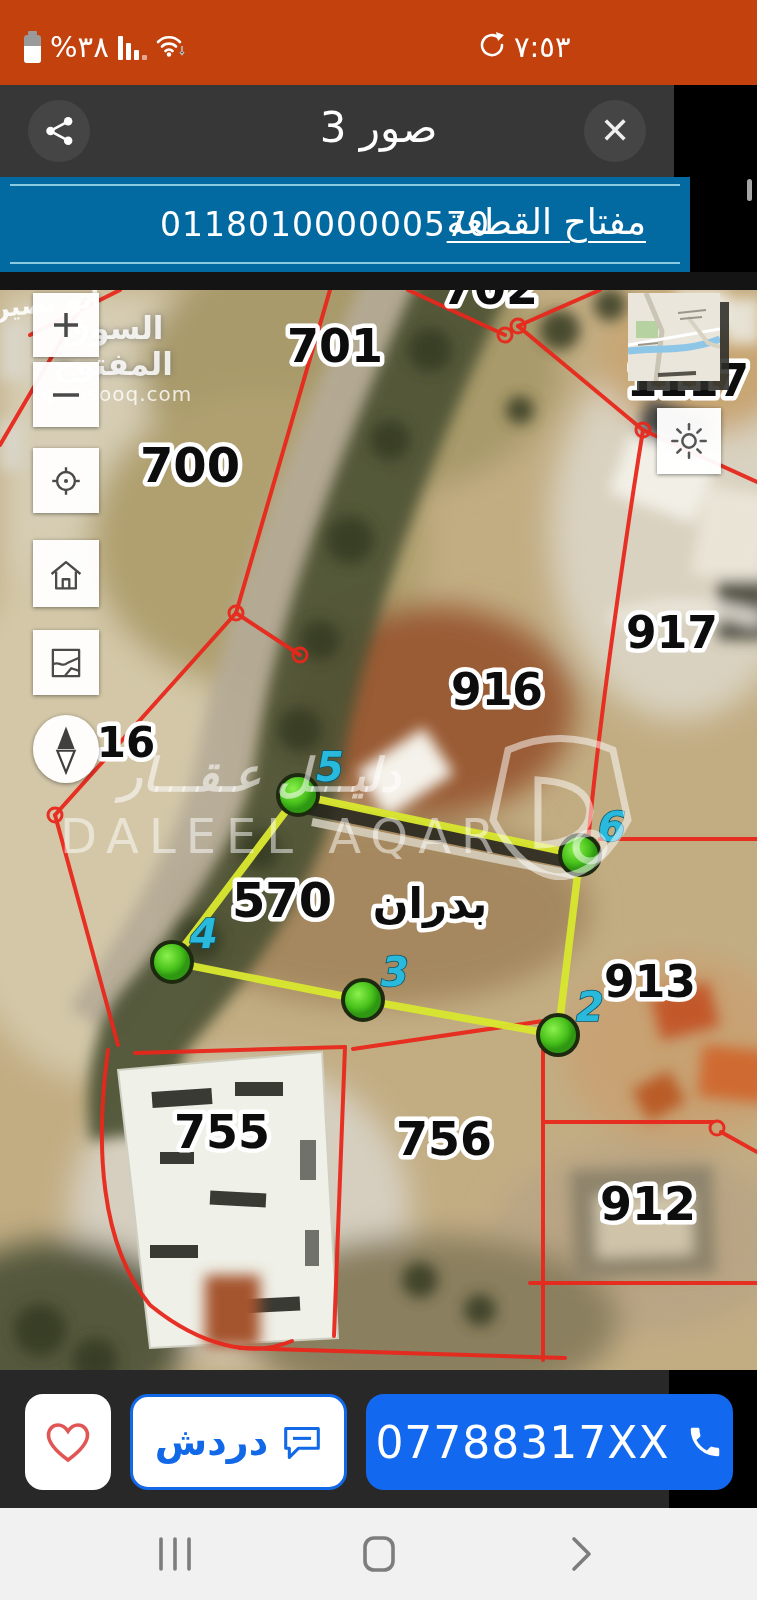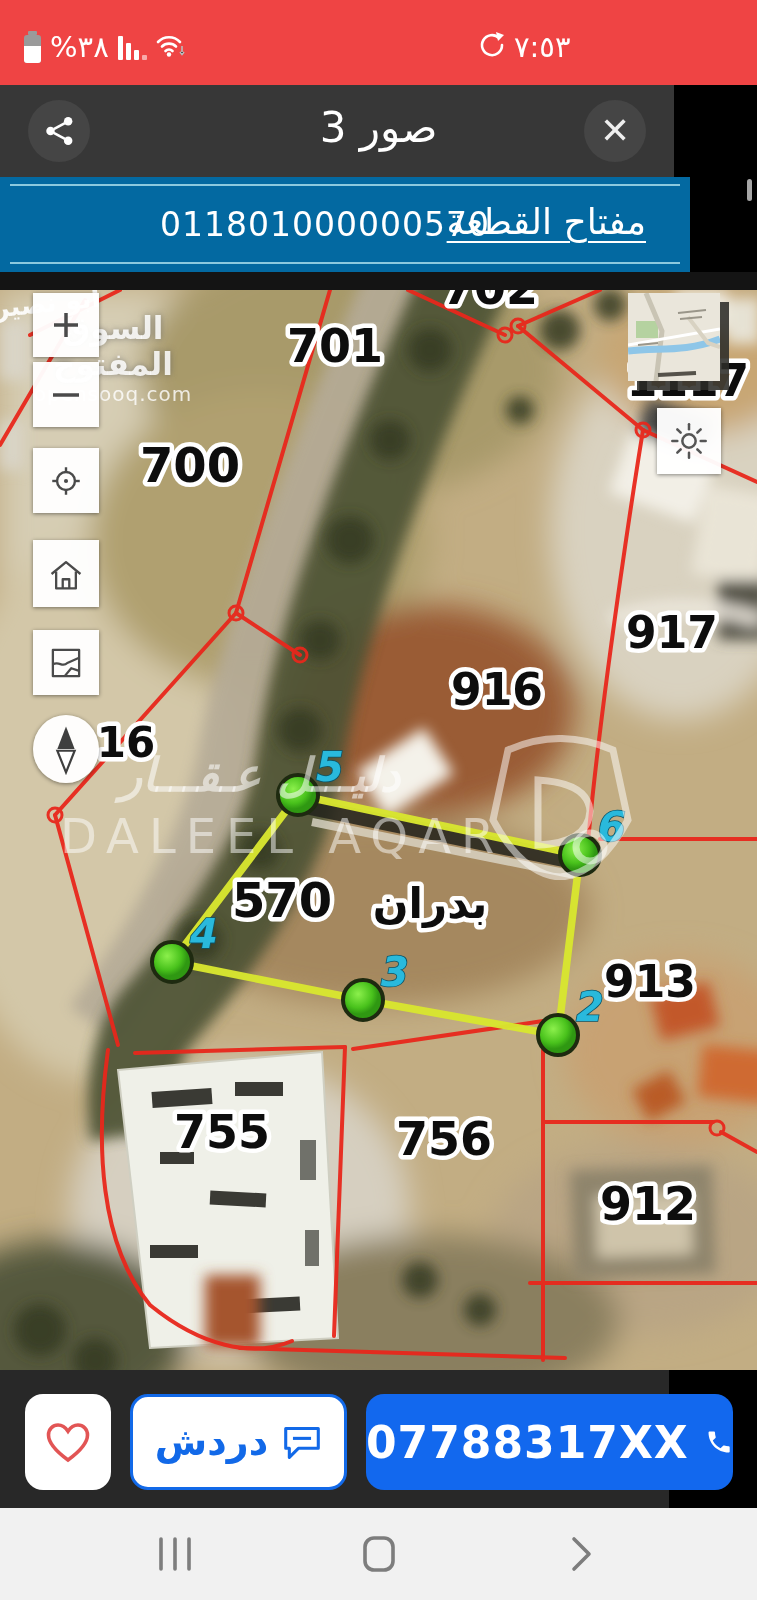--- a/index.html
+++ b/index.html
@@ -1,20 +1,20 @@
 <!DOCTYPE html>
 <html><head>
 <meta charset="utf-8">
 <style>
   html,body{margin:0;padding:0;background:#000;}
   body{width:757px;height:1600px;position:relative;overflow:hidden;
        font-family:"DejaVu Sans",sans-serif;}
   .abs{position:absolute;}
   
-  .status-bar{left:0;top:0;width:757px;height:85px;background:#ef4444;}
+  .status-bar{left:0;top:0;width:757px;height:85px;background:#c2410c;}
   .sb-left{left:24px;top:30px;display:flex;align-items:center;gap:9px;}
   .sb-right{left:478px;top:30px;display:flex;align-items:center;gap:8px;text-align:center;}
   .sb-text{color:#fff;font-size:29px;direction:ltr;}
   .batt{width:17px;height:28px;border-radius:3px;overflow:hidden;position:relative;background:#9a9a9a;}
   .batt:before{content:"";position:absolute;left:0;bottom:0;width:100%;height:60%;background:#fff;}
   .batt-cap{width:9px;height:4px;background:#9a9a9a;margin:0 auto;border-radius:1px;}
   .bars{display:flex;align-items:flex-end;gap:3px;height:26px;}
   .bars i{display:block;width:5px;background:#fff;border-radius:1px;}
   
   .header{left:0;top:85px;width:674px;height:92px;background:#373737;}
@@ -57,21 +57,21 @@
   .vlbl{font-family:"DejaVu Sans",sans-serif;font-weight:bold;font-style:italic;
         fill:#29b9dc;stroke:#0b5468;stroke-width:1.6px;paint-order:stroke;}
   
   .action-bar{left:0;top:1370px;width:669px;height:138px;background:#282828;}
   .btn{position:absolute;top:24px;height:96px;border-radius:18px;display:flex;
        align-items:center;justify-content:center;box-sizing:border-box;}
   .btn-fav{left:25px;width:86px;background:#fff;}
   .btn-chat{left:130px;width:217px;background:#fff;border:3px solid #1269e8;gap:14px;direction:ltr;}
   .btn-chat span{color:#1269e8;font-size:38px;font-weight:bold;direction:rtl;}
   .btn-phone{left:366px;width:367px;background:#1268ee;gap:16px;direction:ltr;}
-  .btn-phone span{color:#fff;font-size:44px;font-weight:bold;letter-spacing:1px;}
+  .btn-phone span{color:#fff;font-size:44px;font-weight:normal;letter-spacing:1px;}
   
   .nav-bar{left:0;top:1508px;width:757px;height:92px;background:#f1f1f1;
            display:flex;align-items:center;justify-content:space-between;padding:0 140px;box-sizing:border-box;}
   .nav-ic{display:flex;align-items:center;justify-content:center;width:70px;height:70px;}
 </style>
 </head>
 <body dir="ltr">
 
 <div class="abs status-bar">
   <div class="abs sb-left">

